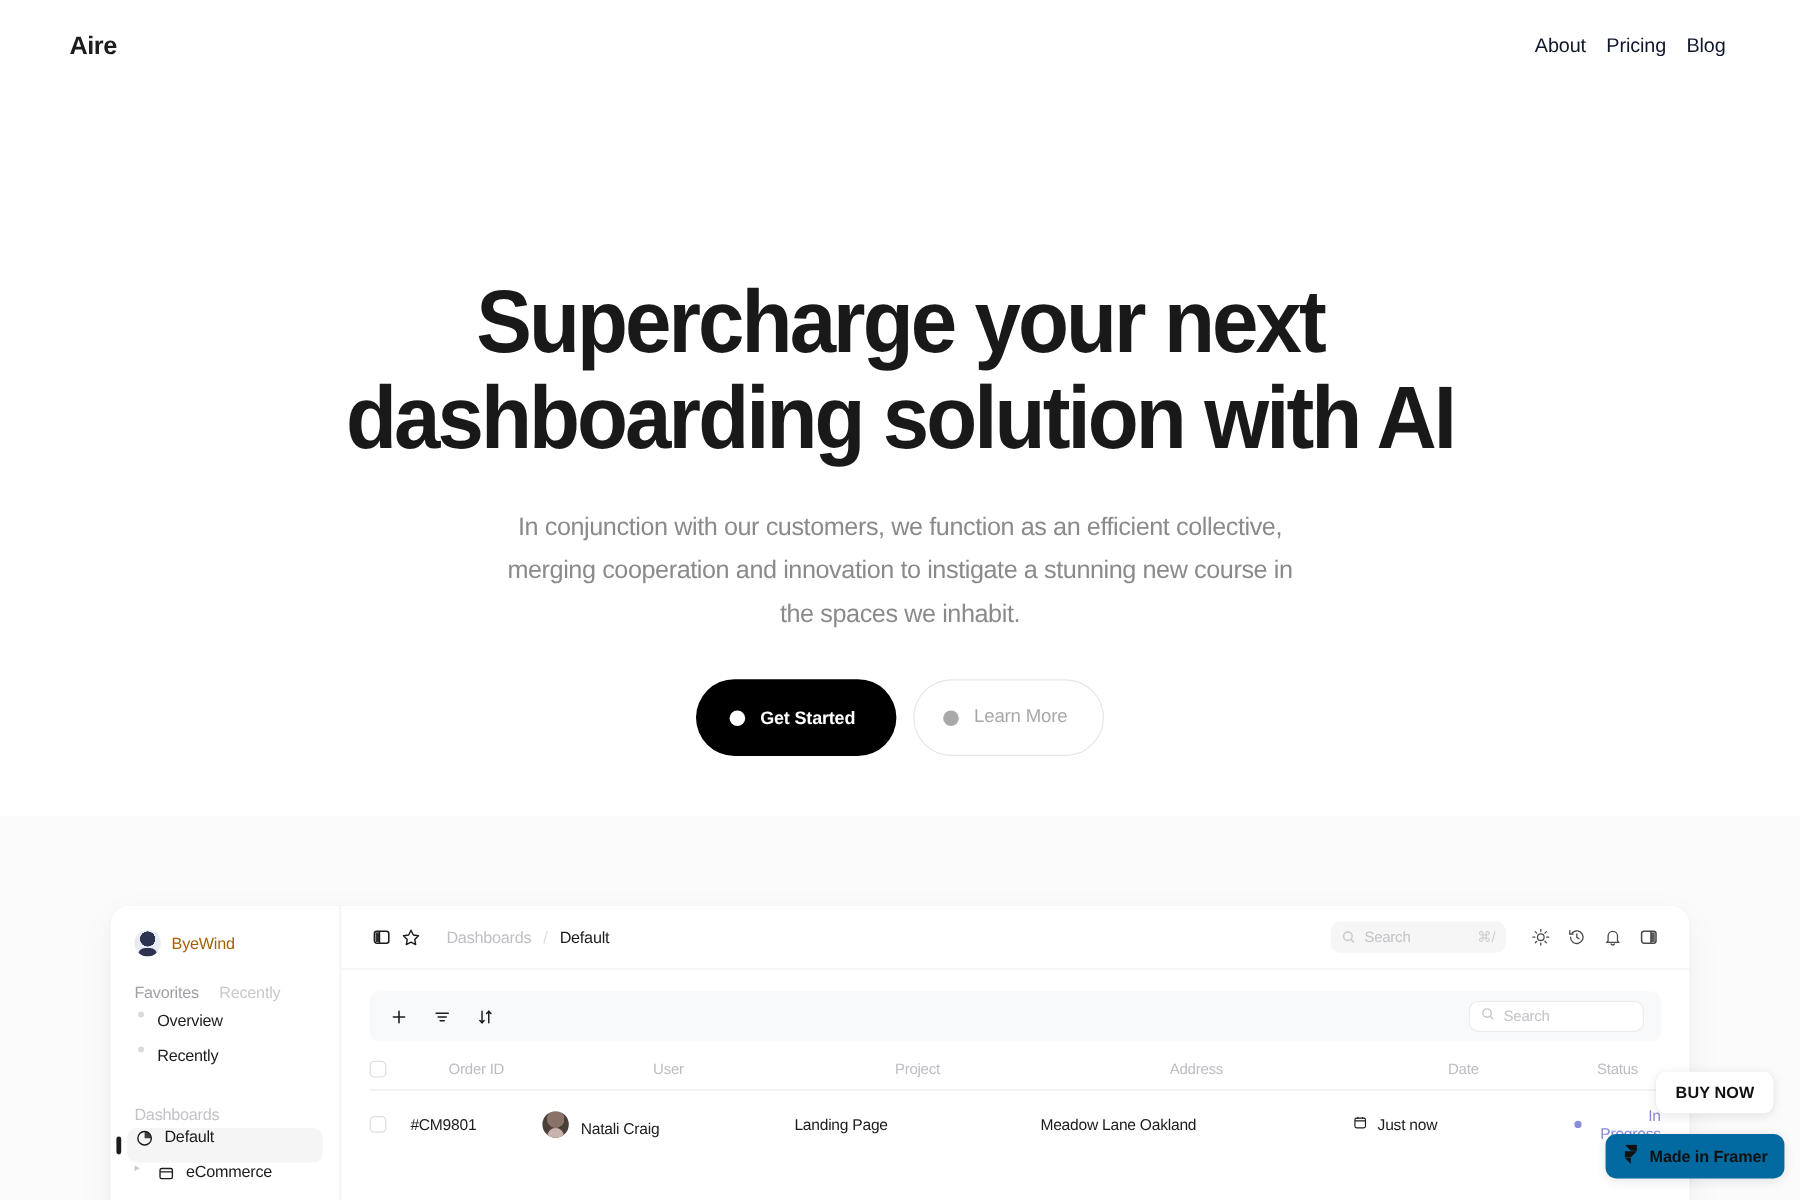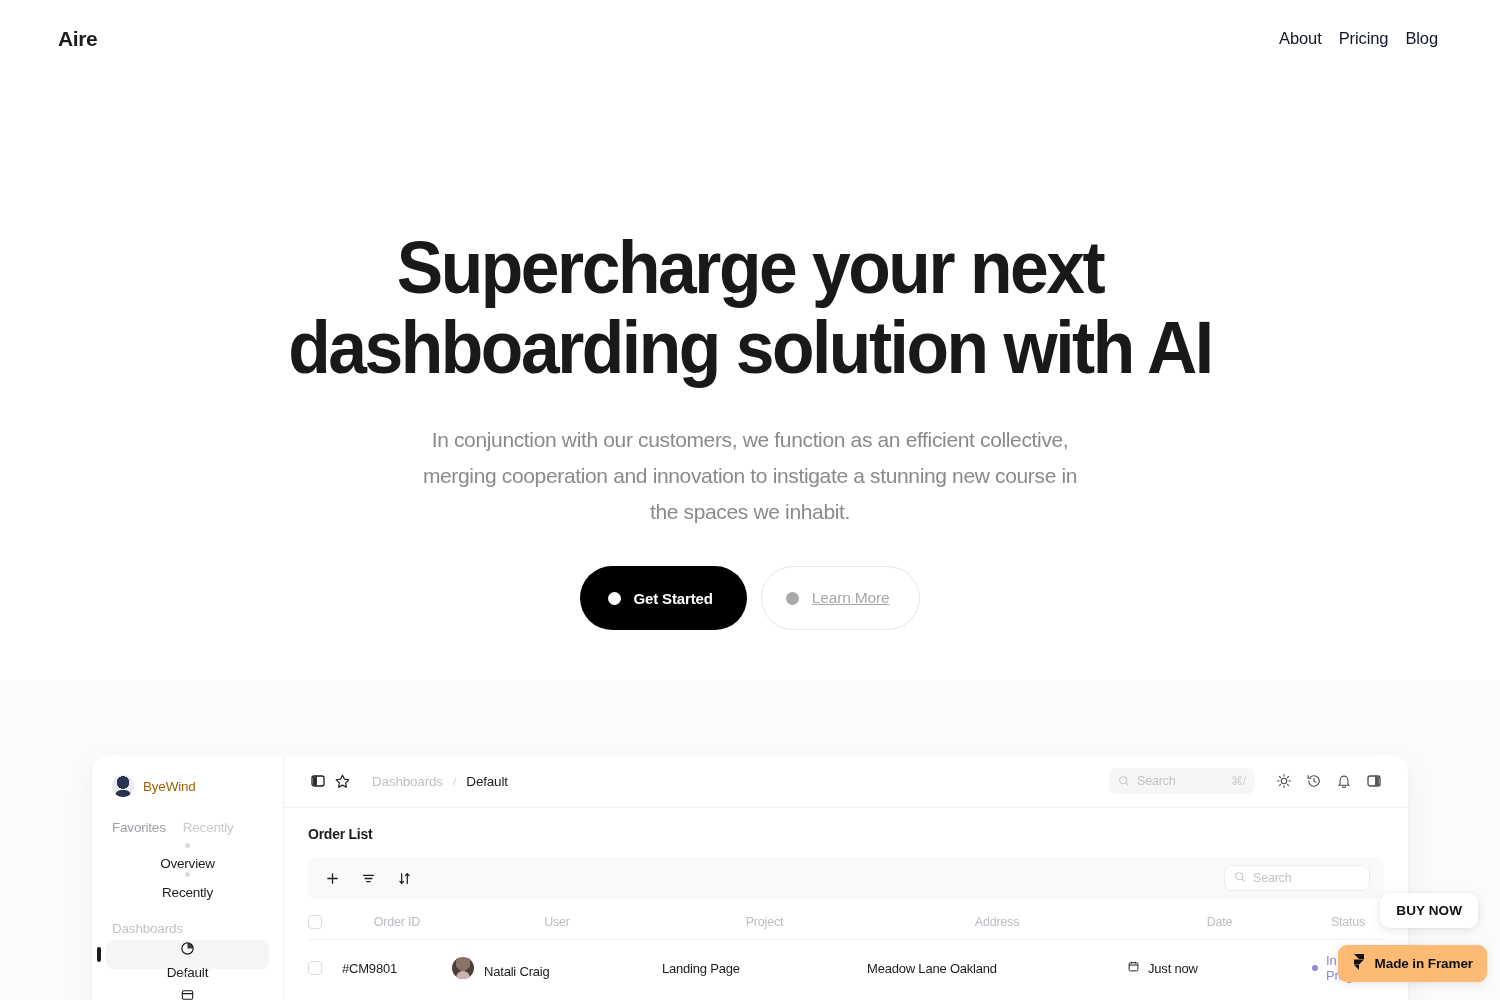--- a/index.html
+++ b/index.html
@@ -116,21 +116,20 @@
     color: #ffffff;
     padding: 0 34px 0 28px;
   }
   .btn-secondary {
     background: #ffffff;
     color: #a8a8a8;
     border: 1px solid #e6e6e6;
     font-weight: 400;
     font-size: 15.5px;
     padding: 0 30px 0 24px;
-    text-decoration: underline;
   }
   .dot {
     width: 13px; height: 13px;
     border-radius: 50%;
     flex: 0 0 auto;
   }
   .dot-white { background: #ffffff; }
   .dot-gray  { background: #a9a9a9; }
 
   
@@ -200,31 +199,29 @@
   }
   .ds-tab {
     font-size: 13.5px;
     color: #9f9fa6;
     letter-spacing: -0.2px;
     cursor: pointer;
   }
   .ds-tab.muted { color: #c9c9ce; }
   .ds-item {
     display: flex;
-    align-items: center;
     gap: 8px;
     height: 29px;
     padding: 0 6px;
     border-radius: 8px;
     font-size: 13.5px;
     color: #1c1c1c;
     letter-spacing: -0.2px;
     cursor: pointer;
     position: relative;
-    flex-direction: column;
   }
   .ds-bullet {
     width: 5px; height: 5px;
     border-radius: 50%;
     background: #d9d9de;
     margin: 0 3px;
     flex: 0 0 auto;
   }
   .ds-section-label {
     font-size: 13.5px;
@@ -436,20 +433,21 @@
     position: absolute;
     left: 4px; right: 4px; bottom: 0;
     height: 8px;
     border-radius: 7px 7px 0 0;
     background: #c9b5ad;
   }
   .cell-date, .cell-status {
     display: flex;
     align-items: center;
     gap: 8px;
+    text-align: right;
   }
   .status-dot {
     width: 6px; height: 6px;
     border-radius: 50%;
     flex: 0 0 auto;
   }
 
   
   .buy-badge {
     position: absolute;
@@ -463,21 +461,21 @@
     font-weight: 700;
     letter-spacing: 0.1px;
     color: #111111;
     cursor: pointer;
     z-index: 60;
   }
   .framer-badge {
     position: absolute;
     right: 13px;
     top: 945px;
-    background: #fdba74;
+    background: #0369a1;
     border-radius: 9px;
     box-shadow: 0 2px 10px rgba(0,0,0,0.10), 0 0 0 0.5px rgba(0,0,0,0.03);
     padding: 9px 14px;
     display: flex;
     align-items: center;
     gap: 9px;
     font-size: 13.5px;
     font-weight: 700;
     color: #111111;
     letter-spacing: -0.1px;
@@ -619,21 +617,20 @@
               <svg width="16" height="16" viewBox="0 0 16 16" fill="none" stroke="currentColor" stroke-width="1.3">
                 <rect x="2" y="3" width="12" height="10" rx="2"></rect>
                 <path d="M9.8 3v10"></path>
                 <rect x="9.8" y="4" width="3.2" height="8" fill="currentColor" stroke="none" opacity="0.9"></rect>
               </svg>
             </span>
           </div>
         </div>
 
         <div class="dash-body">
-          <div class="panel-title">Order List</div>
 
           <div class="list-toolbar">
             <span class="lt-ico">
               <svg width="15" height="15" viewBox="0 0 16 16" fill="none" stroke="currentColor" stroke-width="1.4" stroke-linecap="round">
                 <path d="M8 3v10M3 8h10"></path>
               </svg>
             </span>
             <span class="lt-ico">
               <svg width="15" height="15" viewBox="0 0 16 16" fill="none" stroke="currentColor" stroke-width="1.35" stroke-linecap="round">
                 <path d="M2.6 4.6h10.8M4.4 8h7.2M6.2 11.4h3.6"></path>

